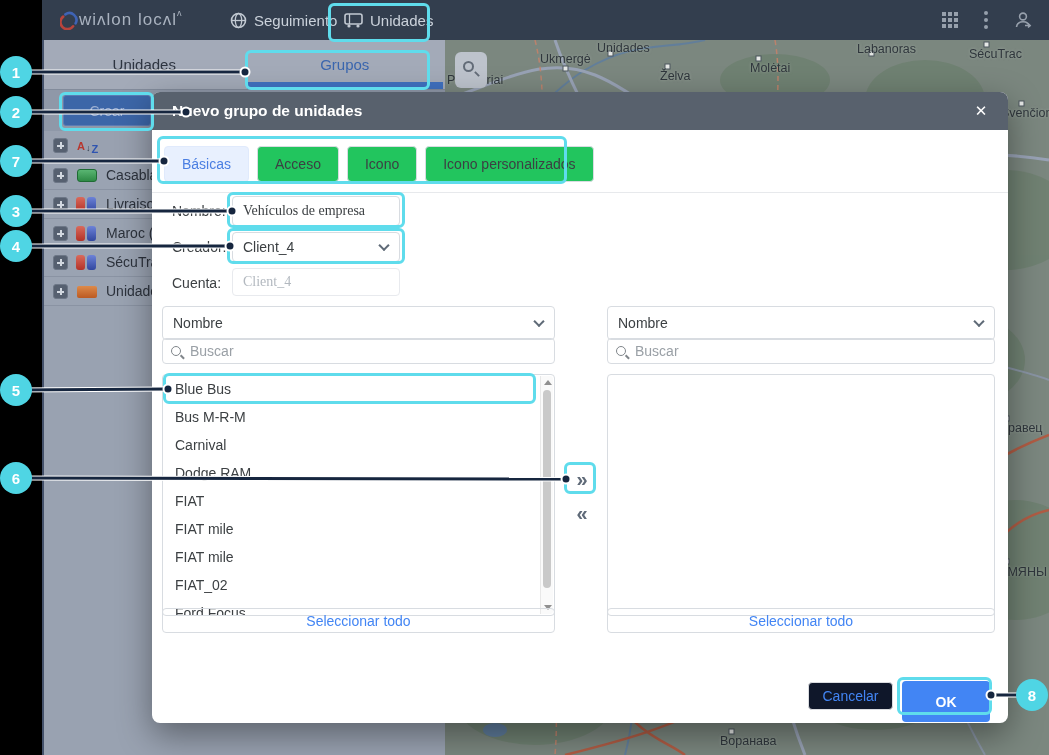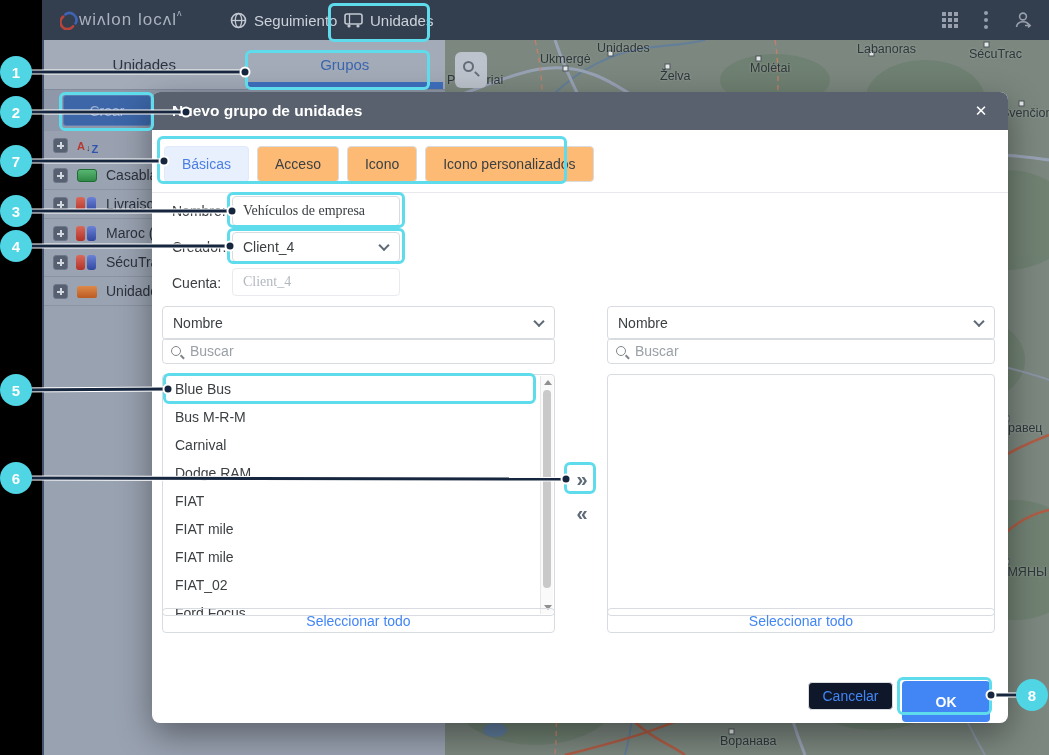--- a/index.html
+++ b/index.html
@@ -72,21 +72,21 @@
   
   .dialog{position:absolute;left:152px;top:92px;width:856px;height:631px;background:#fff;
           border-radius:8px;box-shadow:0 12px 34px rgba(0,0,0,.4);z-index:5;}
   .dlg-titlebar{position:absolute;left:0;top:0;right:0;height:38px;background:#58616d;
                 border-radius:8px 8px 0 0;color:#fff;font-size:15.5px;font-weight:bold;
                 display:flex;align-items:center;padding-left:20px;}
   .dlg-close{position:absolute;right:10px;top:0;width:34px;height:38px;display:flex;align-items:center;
              justify-content:center;color:#fff;font-size:15px;cursor:pointer;font-weight:normal;}
   .dlg-tabs{position:absolute;left:12px;top:54px;display:flex;gap:8px;}
   .dtab{height:36px;padding:0 17px;display:flex;align-items:center;border:1px solid #d8dce1;
-        border-radius:4px;font-size:14px;color:#3c4043;cursor:pointer;background:#fdba74;}
+        border-radius:4px;font-size:14px;color:#3c4043;cursor:pointer;background:#22c55e;}
   .dtab.active{background:#e8f0fe;border-color:#e0eafc;color:#4a7ee2;}
   .dlg-sep{position:absolute;left:0;right:0;top:100px;border-top:1px solid #e7e9ec;}
   .flabel{position:absolute;left:20px;font-size:14px;color:#3c4043;}
   .req{color:#e2574c;margin-left:3px;}
   .txt-input{position:absolute;left:80px;width:168px;height:30px;border:1px solid #d8dce1;border-radius:4px;
              font-size:14px;color:#3c4043;padding:8px 10px;outline:none;font-family:Liberation Serif, serif;background:#fff;}
   .txt-input:disabled{border-color:#e8eaee;color:#b2b8bf;background:#fff;}
   .fake-select{position:absolute;left:80px;width:168px;height:30px;border:1px solid #d8dce1;border-radius:4px;
              font-size:14px;color:#3c4043;display:flex;align-items:center;padding:0 10px;cursor:pointer;}
   .chev{position:absolute;right:11px;top:50%;width:8px;height:8px;border-right:2px solid #5f6a77;

